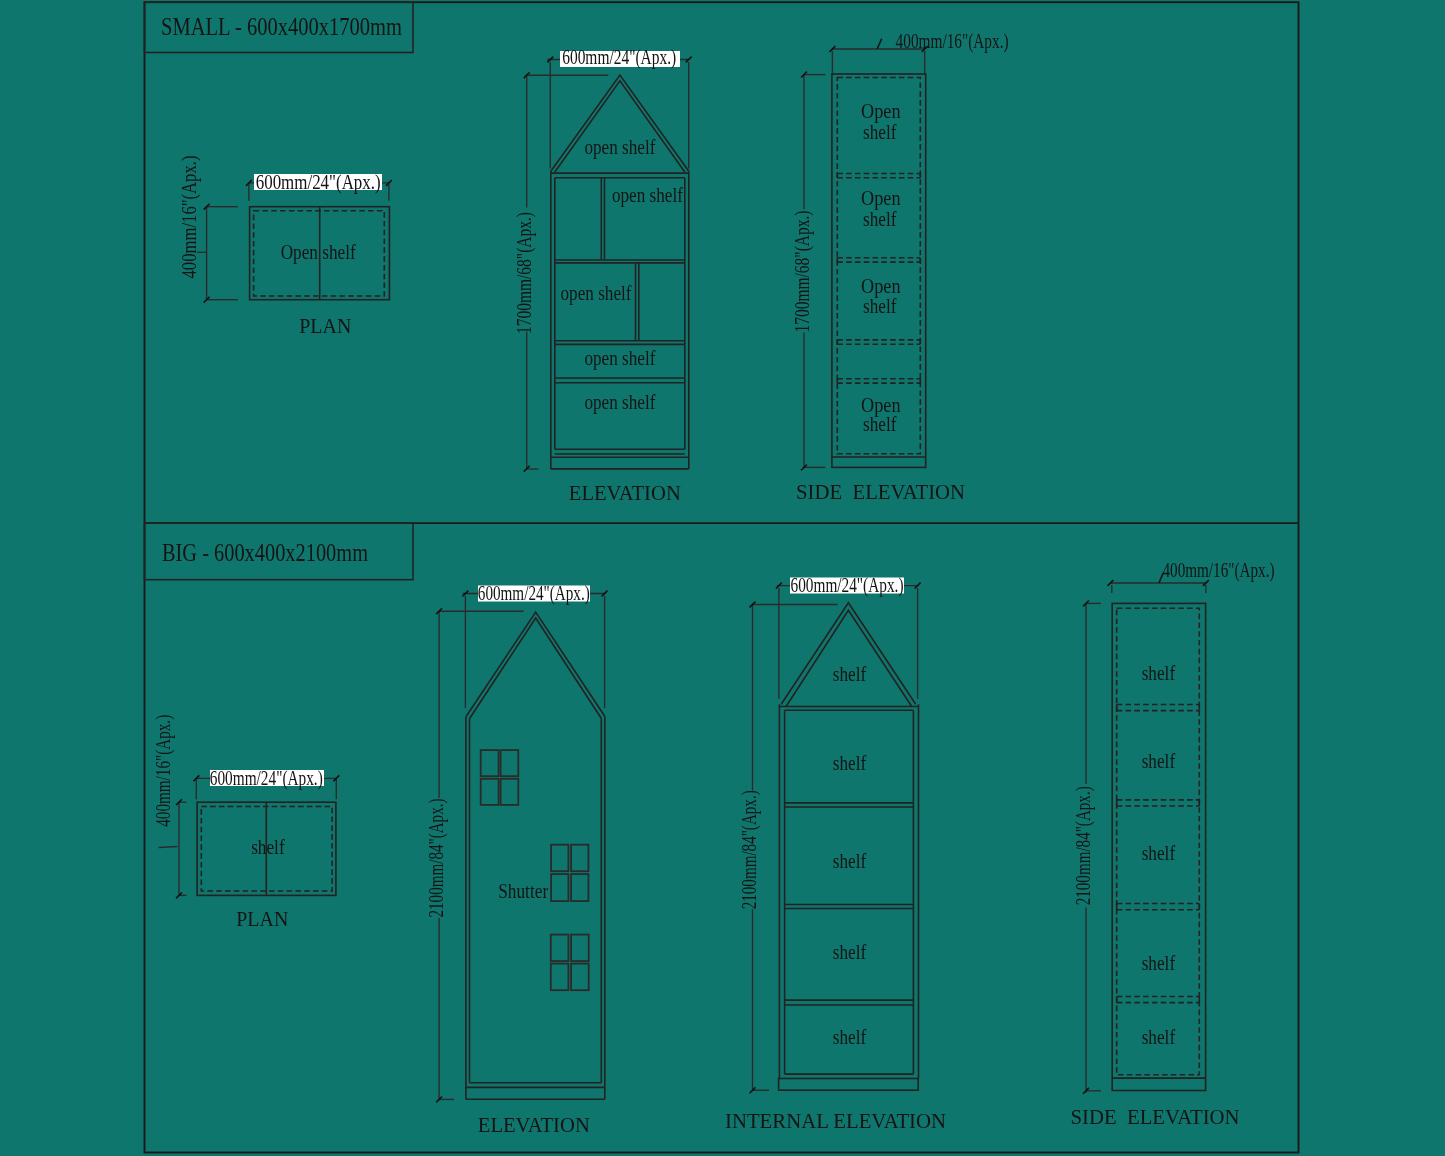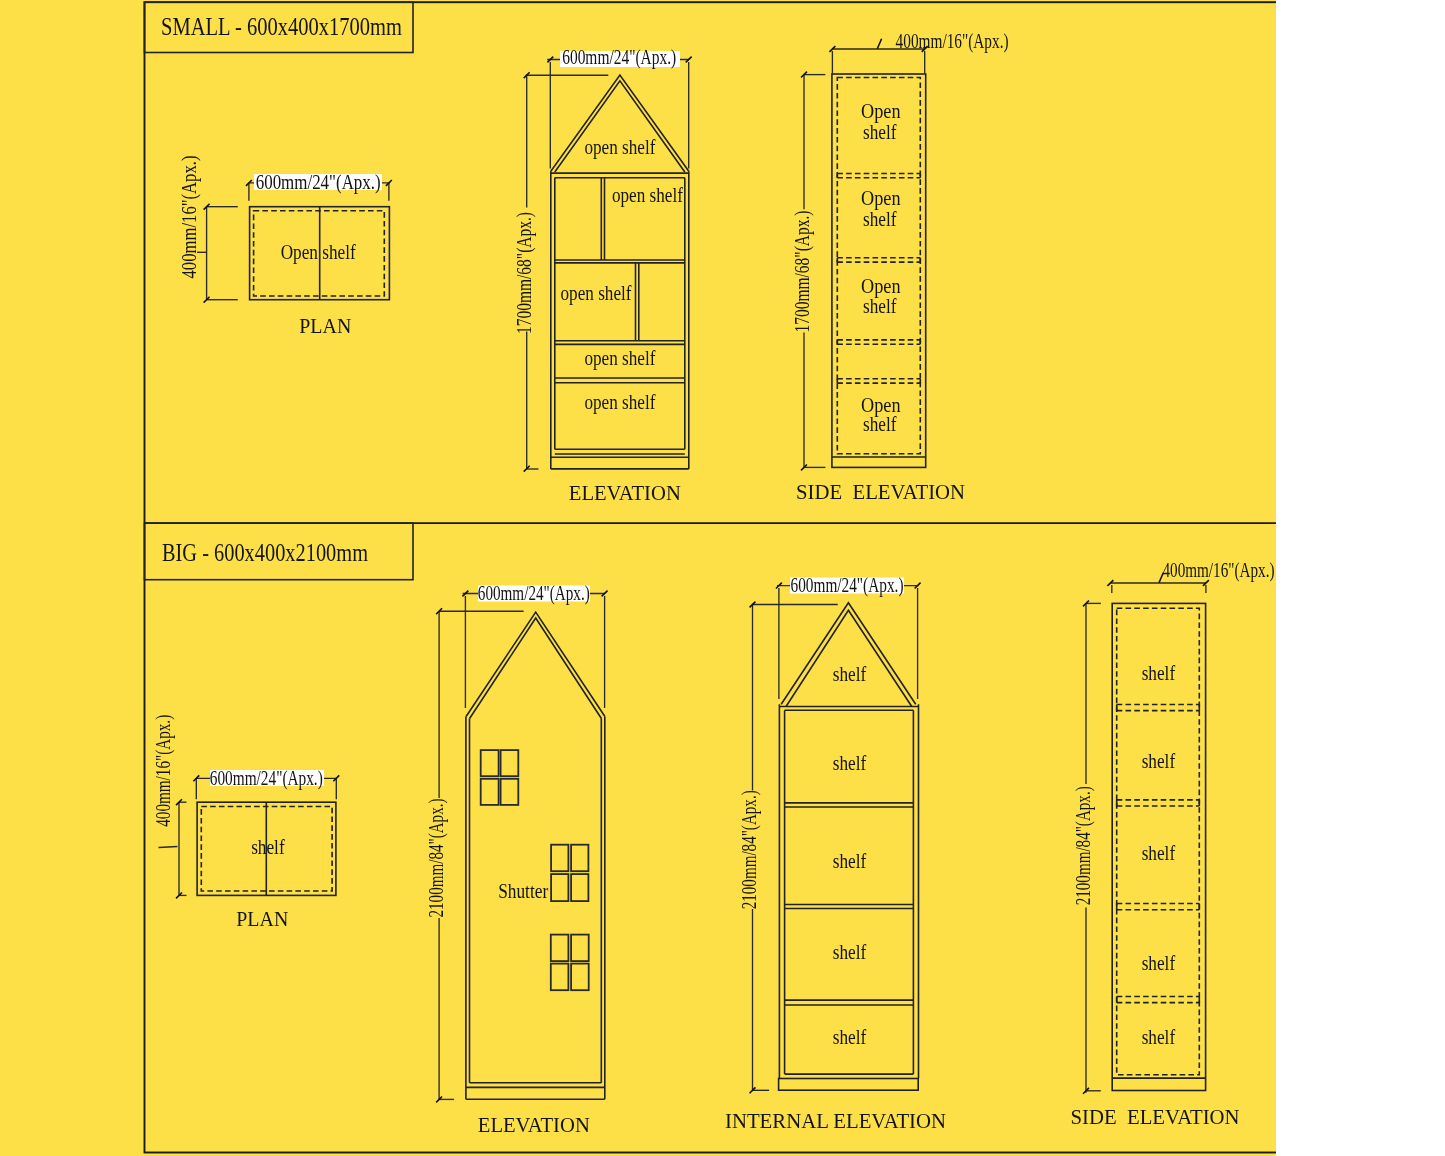--- a/index.html
+++ b/index.html
@@ -1,16 +1,16 @@
 <!DOCTYPE html>
 <html><head>
 <meta charset="utf-8">
 <style>
 html,body{margin:0;padding:0;background:#fff;}
-.pg{position:relative;width:1276px;height:1156px;background:#fde047;overflow:hidden;text-decoration:underline;}
+.pg{position:relative;width:1445px;height:1156px;background:#0f766e;overflow:hidden;text-decoration:underline;}
 svg text{font-family:"Liberation Serif",serif;fill:#141414;}
 .ln{stroke:#222;stroke-width:1.6;fill:none;}
 .bd{stroke:#1a1a1a;stroke-width:1.9;fill:none;}
 .th{stroke:#2a2a2a;stroke-width:1.35;fill:none;}
 .tk{stroke:#111;stroke-width:1.6;fill:none;}
 .dsh{stroke:#222;stroke-width:1.6;fill:none;stroke-dasharray:5.6 3.2;}
 .wn{stroke:#2a2a2a;stroke-width:1.8;fill:none;}
 .wbg{fill:#ffffff;stroke:none;}
 .ttl{font-size:26px;}
 .dim{font-size:20.5px;}

